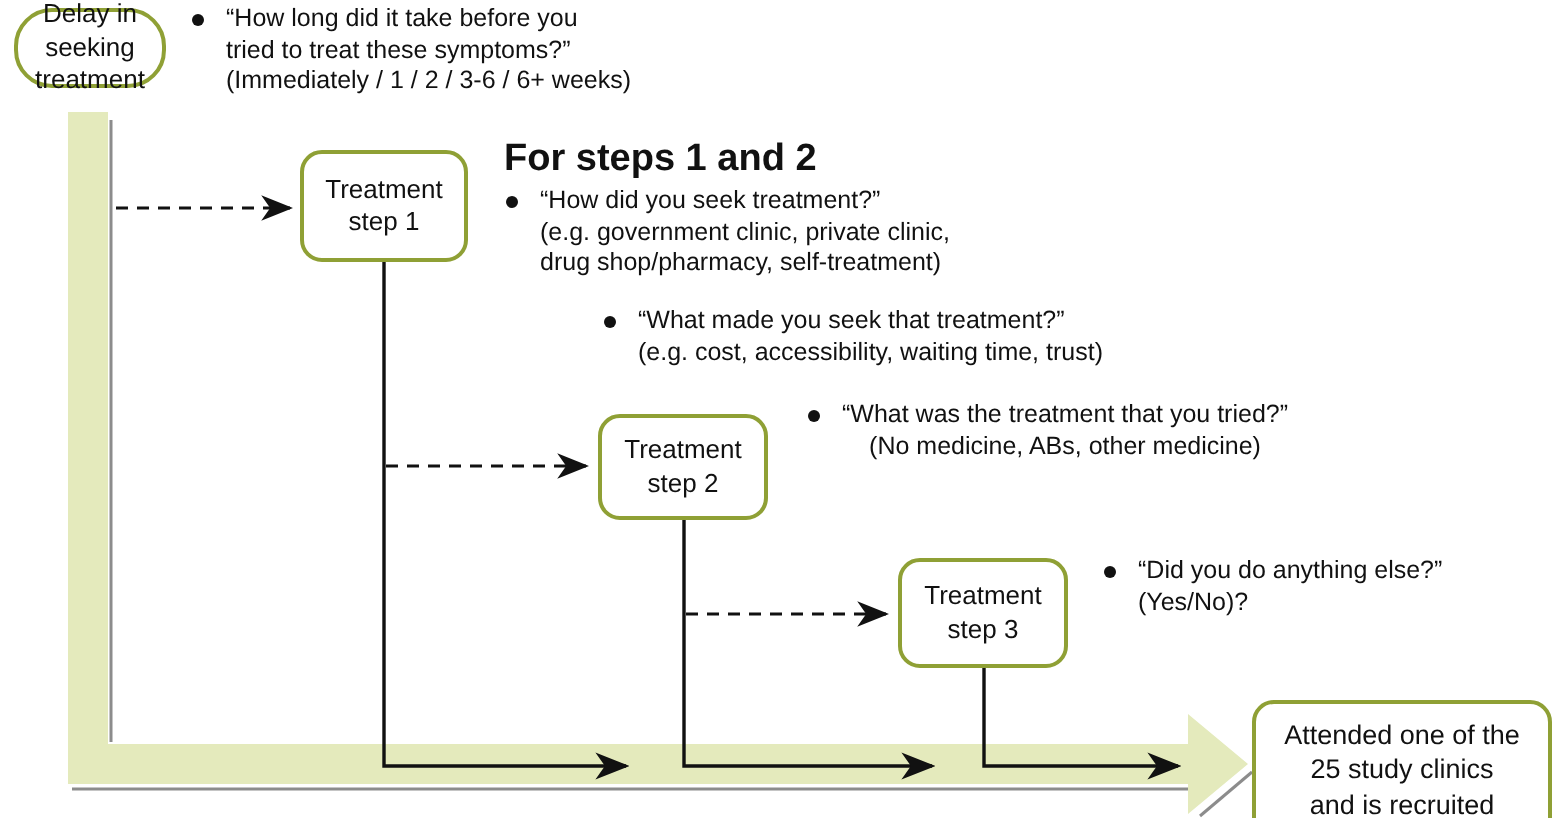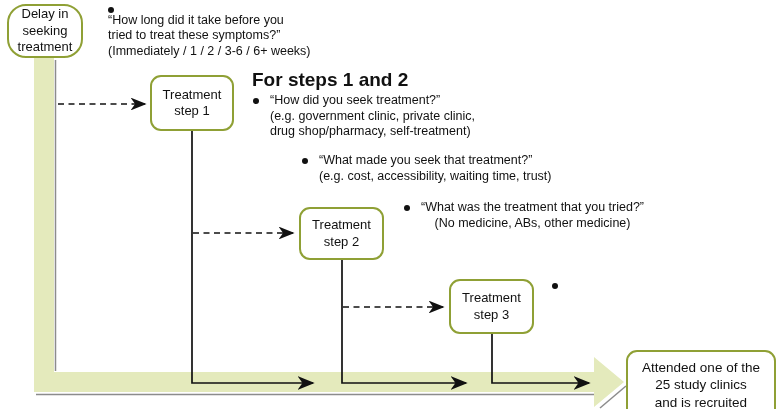--- a/index.html
+++ b/index.html
@@ -71,40 +71,40 @@
 
     <path d="M192,131 L192,383 L313,383" stroke="#111111" stroke-width="1.7" fill="none" marker-end="url(#ah)"></path>
     <path d="M342,260 L342,383 L466,383" stroke="#111111" stroke-width="1.7" fill="none" marker-end="url(#ah)"></path>
     <path d="M492,334 L492,383 L589,383" stroke="#111111" stroke-width="1.7" fill="none" marker-end="url(#ah)"></path>
 
     <path d="M58,104 L145,104" stroke="#111111" stroke-width="1.6" fill="none" stroke-dasharray="6 4.5" marker-end="url(#ah)"></path>
     <path d="M193,233 L293,233" stroke="#111111" stroke-width="1.6" fill="none" stroke-dasharray="6 4.5" marker-end="url(#ah)"></path>
     <path d="M343,307 L443,307" stroke="#111111" stroke-width="1.6" fill="none" stroke-dasharray="6 4.5" marker-end="url(#ah)"></path>
   </svg>
 
-  <div class="node" style="left:7px;top:4px;width:76px;height:54px;border-radius:19px;">Delay in
+  <div class="node" style="left:7px;top:4px;width:76px;height:40px;border-radius:19px;">Delay in
 seeking
 treatment</div>
 
   <div class="node" style="left:150px;top:75px;width:84px;height:56px;">Treatment
 step 1</div>
 
   <div class="node" style="left:299px;top:207px;width:85px;height:53px;">Treatment
 step 2</div>
 
   <div class="node" style="left:449px;top:279px;width:85px;height:55px;">Treatment
 step 3</div>
 
   <div class="node" style="left:626px;top:350px;width:150px;height:70px;font-size:13.5px;">Attended one of the
 25 study clinics
 and is recruited</div>
 
   <div class="heading" style="left:252px;top:69px;">For steps 1 and 2</div>
 
-  <div class="bullet" style="left:108px;top:2px;flex-direction:column;">
+  <div class="bullet" style="left:96px;top:2px;">
     <span class="dot"></span>
     <span class="bt">“How long did it take before you
 tried to treat these symptoms?”
 (Immediately / 1 / 2 / 3-6 / 6+ weeks)</span>
   </div>
 
   <div class="bullet" style="left:302px;top:153px;">
     <span class="dot"></span>
     <span class="bt">“What made you seek that treatment?”
 (e.g. cost, accessibility, waiting time, trust)</span>
@@ -118,15 +118,17 @@
   </div>
 
   <div class="bullet" style="left:404px;top:200px;text-align:center;">
     <span class="dot"></span>
     <span class="bt">“What was the treatment that you tried?”
 (No medicine, ABs, other medicine)</span>
   </div>
 
   <div class="bullet" style="left:552px;top:278px;">
     <span class="dot"></span>
+    <span class="bt">“Did you do anything else?”
+(Yes/No)?</span>
   </div>
 
 </div>
 
 </body></html>

